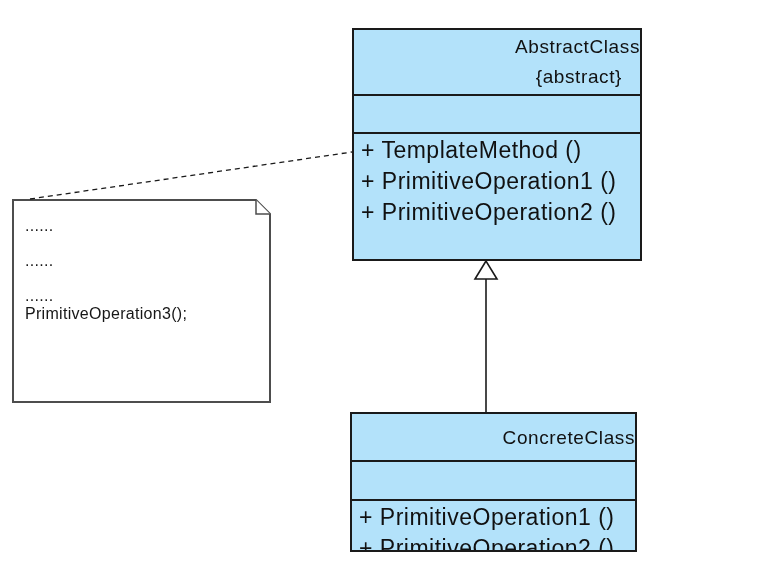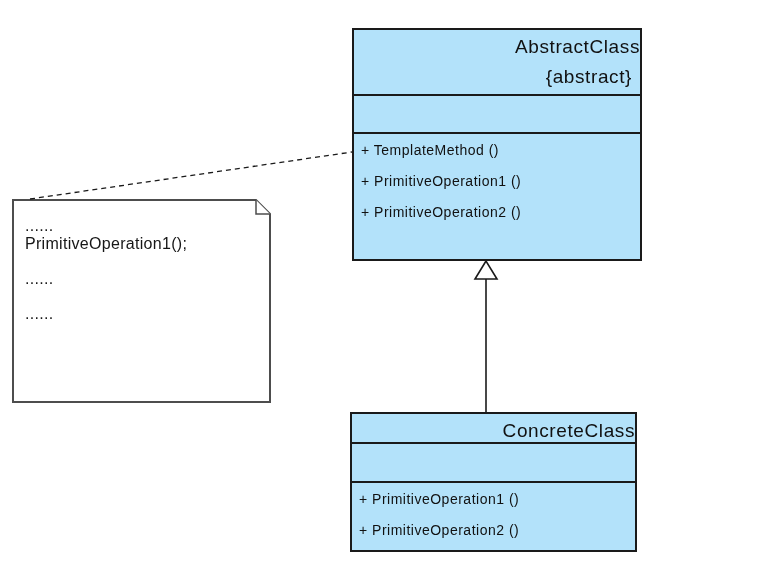--- a/index.html
+++ b/index.html
@@ -51,36 +51,36 @@
   .compartment + .compartment {
     border-top: 2px solid var(--class-border, #1a1a1a);
   }
   .title-compartment {
     font-size: 19px;
     letter-spacing: 0.6px;
     line-height: 30px;
     padding-top: 2px;
   }
   .abstract-class .title-compartment { height: 64px; }
-  .concrete-class .title-compartment { height: 28px; line-height: 31px; padding-top: 1px; }
+  .concrete-class .title-compartment { height: 46px; line-height: 31px; padding-top: 8px; }
   .class-name {
     text-align: right;
     white-space: nowrap;
   }
   .class-stereotype {
     text-align: right;
-    padding-right: 8px;
+    padding-right: 18px;
     white-space: nowrap;
   }
   .attr-compartment { flex: none; }
   .abstract-class .attr-compartment { height: 38px; }
   .concrete-class .attr-compartment { height: 39px; }
   .ops-compartment {
     flex: 1;
-    font-size: 14px;
+    font-size: 23px;
     letter-spacing: 0.5px;
     line-height: 31px;
     padding: 1px 4px 0 7px;
   }
   .op-line { white-space: nowrap; }
   
   .note-text {
     position: absolute;
     left: 25px;
     top: 217px;
@@ -128,18 +128,18 @@
     </div>
     <div class="compartment attr-compartment"></div>
     <div class="compartment ops-compartment">
       <div class="op-line">+ PrimitiveOperation1 ()</div>
       <div class="op-line">+ PrimitiveOperation2 ()</div>
     </div>
   </div>
 
   <div class="note-text">
     <div class="note-line">......</div>
-    <div class="note-line">PrimitiveOperation1();</div>
     <div class="note-line gap-above">......</div>
     <div class="note-line gap-above">......</div>
+    <div class="note-line">PrimitiveOperation3();</div>
   </div>
 
 </div>
 
 </body></html>

